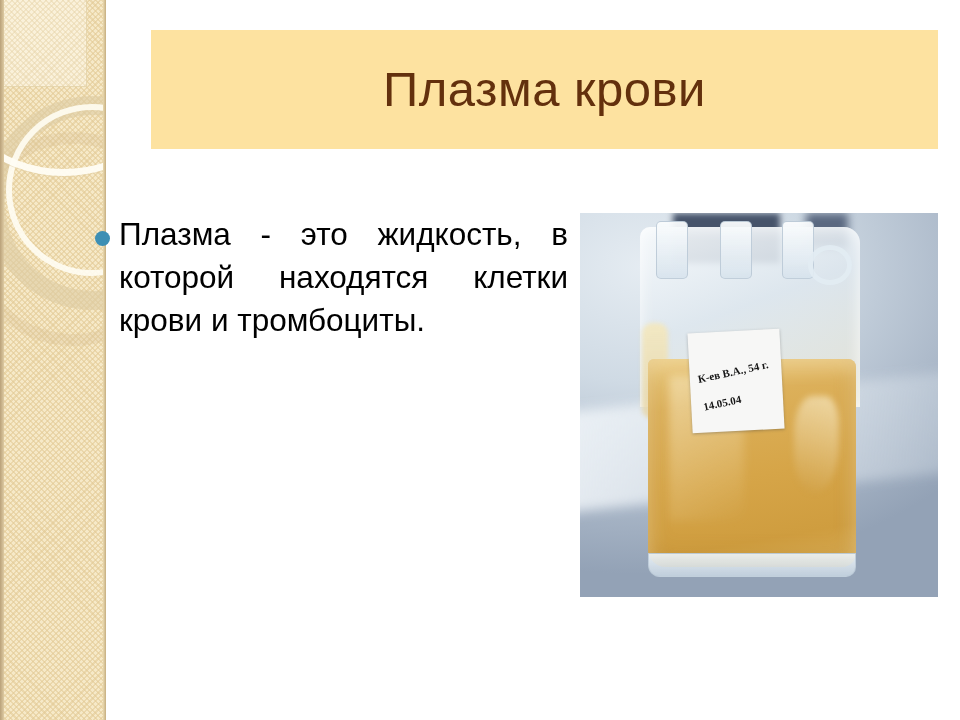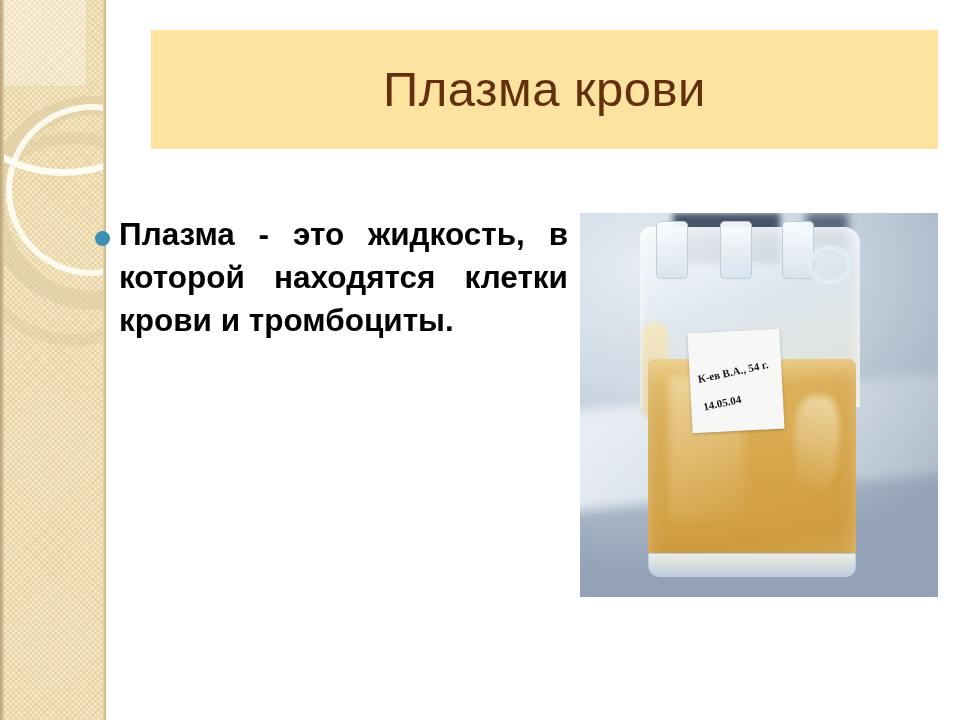--- a/index.html
+++ b/index.html
@@ -115,21 +115,20 @@
   .body-column {
     position: absolute;
     left: 86px;
     top: 213px;
     width: 482px;
   }
   .bullet-row {
     position: relative;
     padding-left: 33px;
     margin-bottom: 2px;
-    font-weight: bold;
   }
   .bullet-dot {
     position: absolute;
     left: 9px;
     top: 18px;
     width: 15px;
     height: 15px;
     border-radius: 50%;
     background: #3d8fb4;
   }

